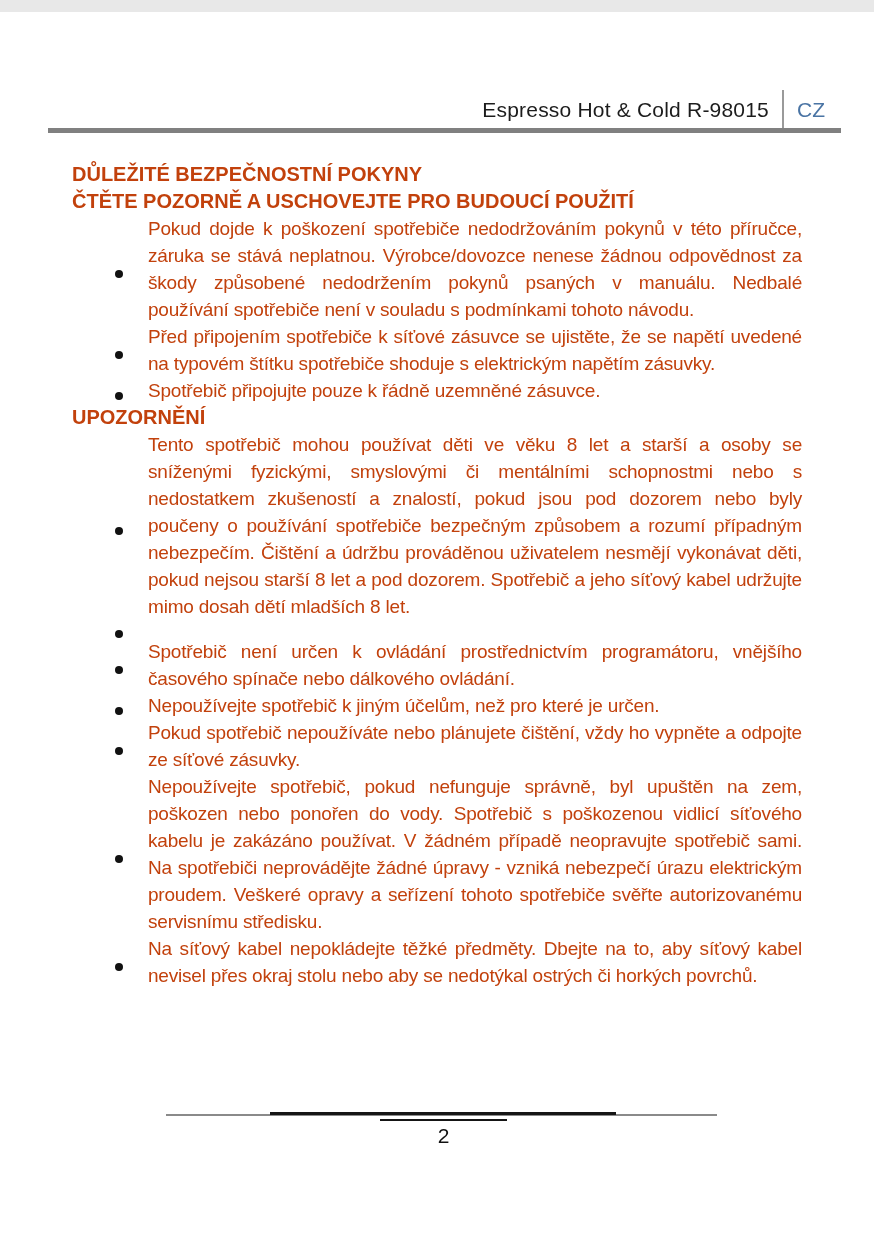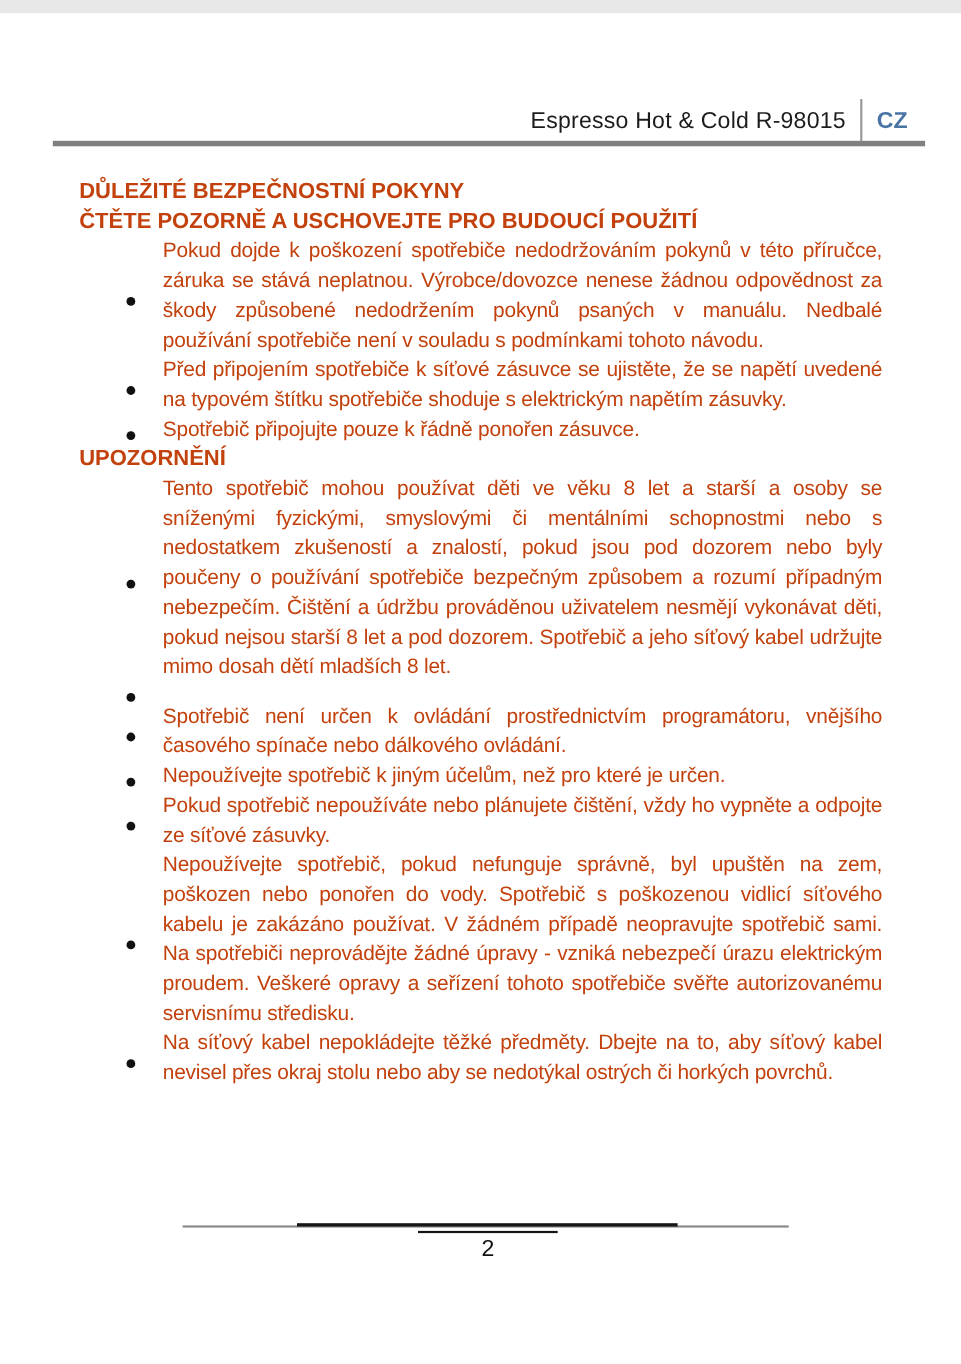--- a/index.html
+++ b/index.html
@@ -34,21 +34,21 @@
   }
   .header-vline {
     width: 2px;
     height: 40px;
     background: #9a9a9a;
     margin-left: 13px;
     margin-right: 13px;
   }
   .header-lang {
     font-size: 21px;
-    font-weight: bold;
+    font-weight: normal;
     width: 44px;
   }
   .header-rule {
     position: absolute;
     top: 116px;
     left: 48px;
     width: 793px;
     height: 5px;
     background: #808080;
   }
@@ -151,21 +151,21 @@
     <div class="bullet">
       <span class="dot-cell">
           <span class="dot"></span>
         </span>
       <span class="bullet-text">Před připojením spotřebiče k síťové zásuvce se ujistěte, že se napětí uvedené na typovém štítku spotřebiče shoduje s elektrickým napětím zásuvky.</span>
     </div>
     <div class="bullet">
       <span class="dot-cell">
           <span class="dot"></span>
         </span>
-      <span class="bullet-text">Spotřebič připojujte pouze k řádně ponořen zásuvce.</span>
+      <span class="bullet-text">Spotřebič připojujte pouze k řádně uzemněné zásuvce.</span>
     </div>
 
     <div class="doc-heading">UPOZORNĚNÍ</div>
 
     <div class="bullet">
       <span class="dot-cell">
           <span class="dot"></span>
         </span>
       <span class="bullet-text">Tento spotřebič mohou používat děti ve věku 8 let a starší a osoby se sníženými fyzickými, smyslovými či mentálními schopnostmi nebo s nedostatkem zkušeností a znalostí, pokud jsou pod dozorem nebo byly poučeny o používání spotřebiče bezpečným způsobem a rozumí případným nebezpečím. Čištění a údržbu prováděnou uživatelem nesmějí vykonávat děti, pokud nejsou starší 8 let a pod dozorem. Spotřebič a jeho síťový kabel udržujte mimo dosah dětí mladších 8 let.</span>
     </div>

